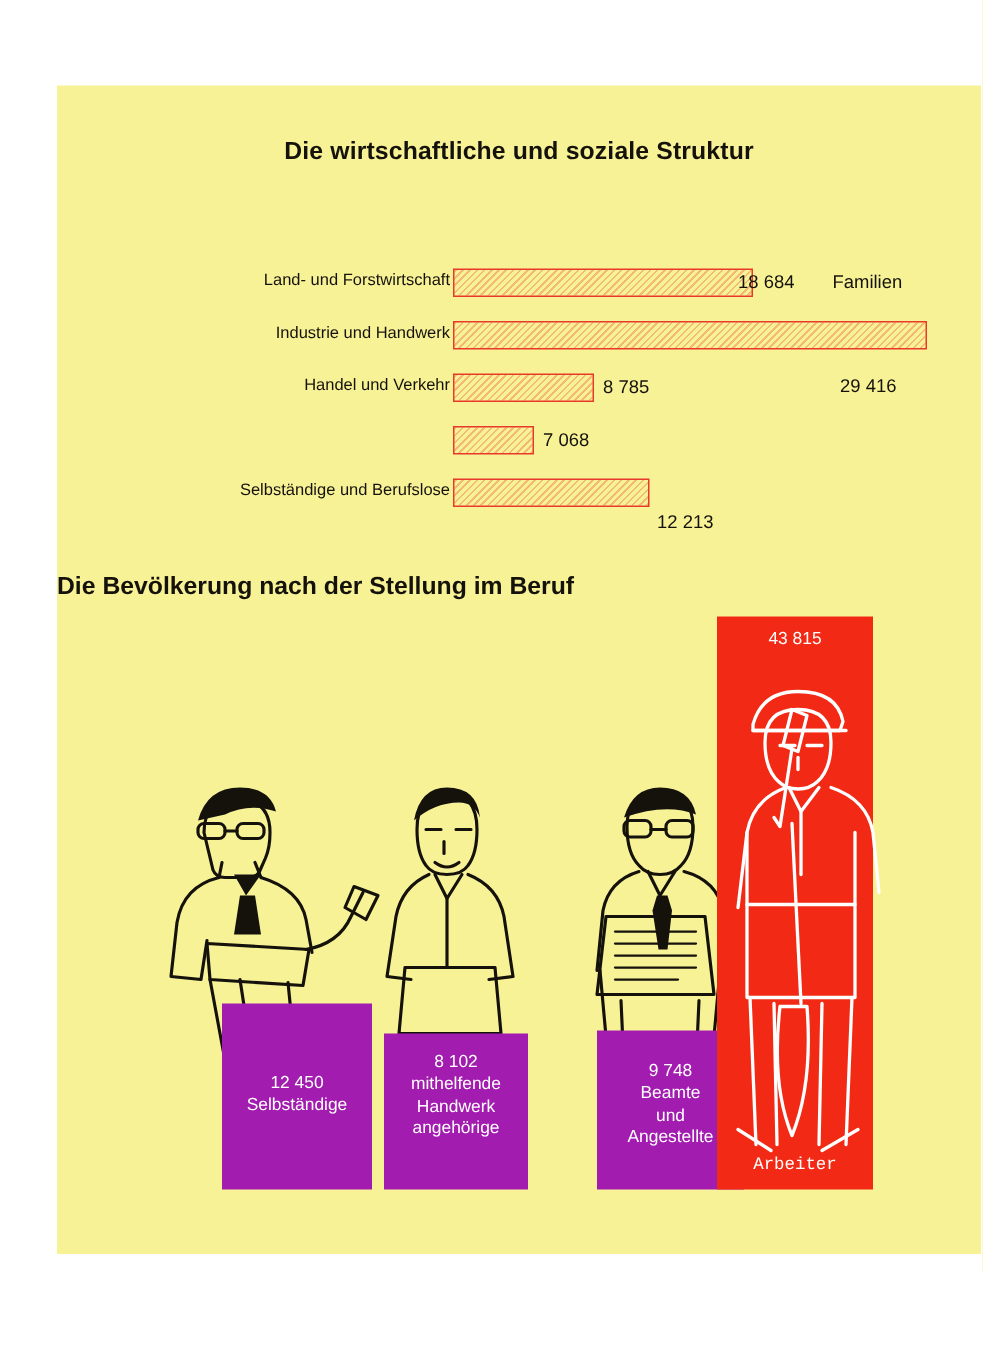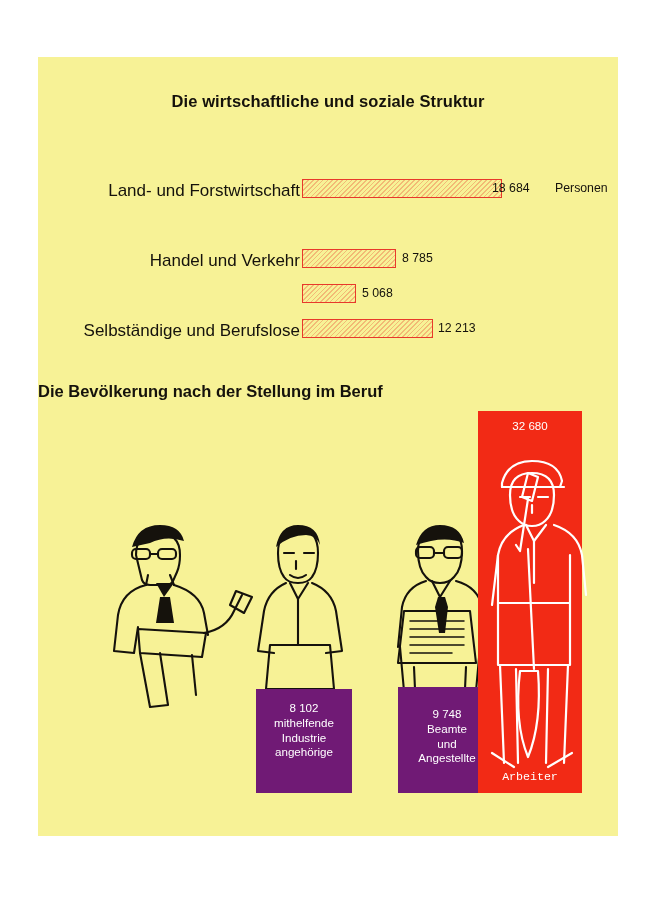--- a/index.html
+++ b/index.html
@@ -8,20 +8,21 @@
     background:#ffffff;
     font-family:"Liberation Sans", sans-serif;
     overflow:hidden;
     position:relative;
   }
   #poster{
     position:absolute;
     left:38px; top:57px;
     width:580px; height:779px;
     background:#f7f296;
+    padding-left:36px;
   }
   
   .title1{
     position:absolute;
     left:0; top:33px;
     width:100%;
     text-align:center;
     font-size:16.5px;
     font-weight:bold;
     color:#15120c;
@@ -35,21 +36,21 @@
   }
   .brow{
     position:absolute;
     height:23px;
     left:0; width:100%;
   }
   .blabel{
     position:absolute;
     right:318px;
     top:4px;
-    font-size:17px;
+    font-size:11px;
     color:#15120c;
     white-space:nowrap;
     text-align:right;
   }
   .bbar{
     position:absolute;
     left:264px;
     top:2px;
     height:19px;
     border:1.4px solid #e8392b;
@@ -86,21 +87,21 @@
     color:#15120c;
   }
   #figures{
     position:absolute;
     left:0; top:360px;
     width:580px; height:420px;
   }
   .fgroup{ position:absolute; }
   .pedestal{
     position:absolute;
-    background:#701a75;
+    background:#a21caf;
     color:#ffffff;
     text-align:center;
     font-size:11.6px;
     line-height:1.28;
     box-sizing:border-box;
   }
   .ped-inner{
     position:absolute;
     left:0;right:0;
   }
@@ -135,39 +136,44 @@
   <div class="title1">
     <div>Die wirtschaftliche und soziale Struktur</div>
   </div>
 
   <div id="barchart">
 
     <div class="brow" style="top:0px;">
       <div class="blabel">Land- und Forstwirtschaft</div>
       <div class="bbar" style="width:200px;"></div>
       <div class="bval" style="left:454px;">18 684</div>
-      <div class="bval" style="left:517px;">Personen</div>
-    </div>
-
+      <div class="bval" style="left:517px;">Familien</div>
+    </div>
+
+    <div class="brow" style="top:35px;">
+      <div class="blabel">Industrie und Handwerk</div>
+      <div class="bbar" style="width:316px;"></div>
+      <div class="bval-out" style="left:522px;top:38px;">29 416</div>
+    </div>
 
     <div class="brow" style="top:70px;text-decoration:underline;">
       <div class="blabel">Handel und Verkehr</div>
       <div class="bbar" style="width:94px;"></div>
       <div class="bval" style="left:364px;">8 785</div>
     </div>
 
     <div class="brow" style="top:105px;">
       <div class="bbar" style="width:54px;"></div>
-      <div class="bval" style="left:324px;">5 068</div>
+      <div class="bval" style="left:324px;">7 068</div>
     </div>
 
     <div class="brow" style="top:140px;">
       <div class="blabel">Selbständige und Berufslose</div>
       <div class="bbar" style="width:131px;"></div>
-      <div class="bval" style="left:400px;">12 213</div>
+      <div class="bval" style="left:400px;margin-top:20px;">12 213</div>
     </div>
   </div>
 
   <div class="title2">Die Bevölkerung nach der Stellung im Beruf</div>
 
   <div id="figures">
 
     <div class="fgroup" style="left:58px; top:100px; width:160px; height:200px;">
       <svg width="160" height="200" viewBox="0 0 160 200">
         <g fill="none" stroke="#15120c" stroke-width="2.1" stroke-linejoin="round" stroke-linecap="round">
@@ -181,20 +187,26 @@
           <path d="M78 68 q26 8 30 28 l4 22"></path>
           <path d="M60 66 l8 14 l10 -14" fill="#15120c" stroke="none"></path>
           <path d="M64 80 l-4 26 l18 0 l-4 -26 z" fill="#15120c" stroke="none"></path>
           <path d="M42 112 l68 4 l-4 24 l-62 -4 z"></path>
           <path d="M108 116 q22 -4 30 -22 l8 -16"></path>
           <path d="M140 74 l16 6 l-8 16 l-14 -8 z"></path>
           <path d="M44 136 l10 54 l18 -2 l-8 -52"></path>
           <path d="M96 138 l4 40"></path>
         </g>
       </svg>
+      <div class="pedestal" style="left:52px; top:152px; width:100px; height:124px;">
+        <div class="ped-inner" style="top:46px;">
+          <div>12 450</div>
+          <div>Selbständige</div>
+        </div>
+      </div>
     </div>
 
     <div class="fgroup" style="left:196px; top:100px; width:130px; height:200px;">
       <svg width="130" height="200" viewBox="0 0 130 200">
         <g fill="none" stroke="#15120c" stroke-width="2.1" stroke-linejoin="round" stroke-linecap="round">
           <path d="M44 36 q0-24 20-24 q20 0 20 24 q0 16 -6 24 q-4 6 -14 6 q-10 0 -14 -6 q-6 -8 -6 -24z"></path>
           <path d="M42 30 q4 -22 22 -22 q20 0 22 20 q-4 -10 -14 -10 q-16 0 -30 12z" fill="#15120c" stroke="none"></path>
           <path d="M50 36 h10 M70 36 h10"></path>
           <path d="M62 44 v8"></path>
           <path d="M56 58 q8 6 16 0"></path>
@@ -203,21 +215,21 @@
           <path d="M56 66 l8 16 l10 -16"></path>
           <path d="M64 82 v46"></path>
           <path d="M36 128 l60 0 l4 44 l-68 0 z"></path>
           <path d="M44 172 l2 20 M86 172 l-2 20"></path>
         </g>
       </svg>
       <div class="pedestal" style="left:22px; top:172px; width:96px; height:104px;">
         <div class="ped-inner" style="top:12px;">
           <div>8 102</div>
           <div>mithelfende</div>
-          <div>Industrie</div>
+          <div>Handwerk</div>
           <div>angehörige</div>
         </div>
       </div>
     </div>
 
     <div class="fgroup" style="left:336px; top:100px; width:140px; height:200px;">
       <svg width="140" height="200" viewBox="0 0 140 200">
         <g fill="none" stroke="#15120c" stroke-width="2.1" stroke-linejoin="round" stroke-linecap="round">
           <path d="M44 34 q0-22 22-22 q22 0 22 22 q0 18 -8 26 q-5 6 -14 6 q-9 0 -14 -6 q-8 -8 -8 -26z"></path>
           <path d="M42 28 q6 -20 24 -20 q20 0 24 18 q-20 -8 -48 2z" fill="#15120c" stroke="none"></path>
@@ -241,21 +253,21 @@
           <div>9 748</div>
           <div>Beamte</div>
           <div>und</div>
           <div>Angestellte</div>
         </div>
       </div>
     </div>
 
     <div class="fgroup" style="left:440px; top:-6px; width:120px; height:420px;">
       <div class="tallbar" style="left:0; top:0; width:104px; height:382px;">
-        <div class="tallval">32 680</div>
+        <div class="tallval">43 815</div>
         <div class="tallname">Arbeiter</div>
       </div>
       <svg width="116" height="360" viewBox="0 0 116 360" style="position:absolute;left:-2px;top:42px;">
         <g fill="none" stroke="#ffffff" stroke-width="2.2" stroke-linejoin="round" stroke-linecap="round">
           <path d="M34 42 q0 -22 22 -22 q22 0 22 22 q0 18 -9 26 q-5 5 -13 5 q-8 0 -13 -5 q-9 -8 -9 -26z"></path>
           <path d="M26 30 q6 -22 30 -22 q26 0 30 20 l-2 6 l-58 0z"></path>
           <path d="M26 34 h62"></path>
           <path d="M44 44 h10 M62 44 h10"></path>
           <path d="M56 52 v8"></path>
           <path d="M48 72 q-22 8 -26 30 l-6 50"></path>

